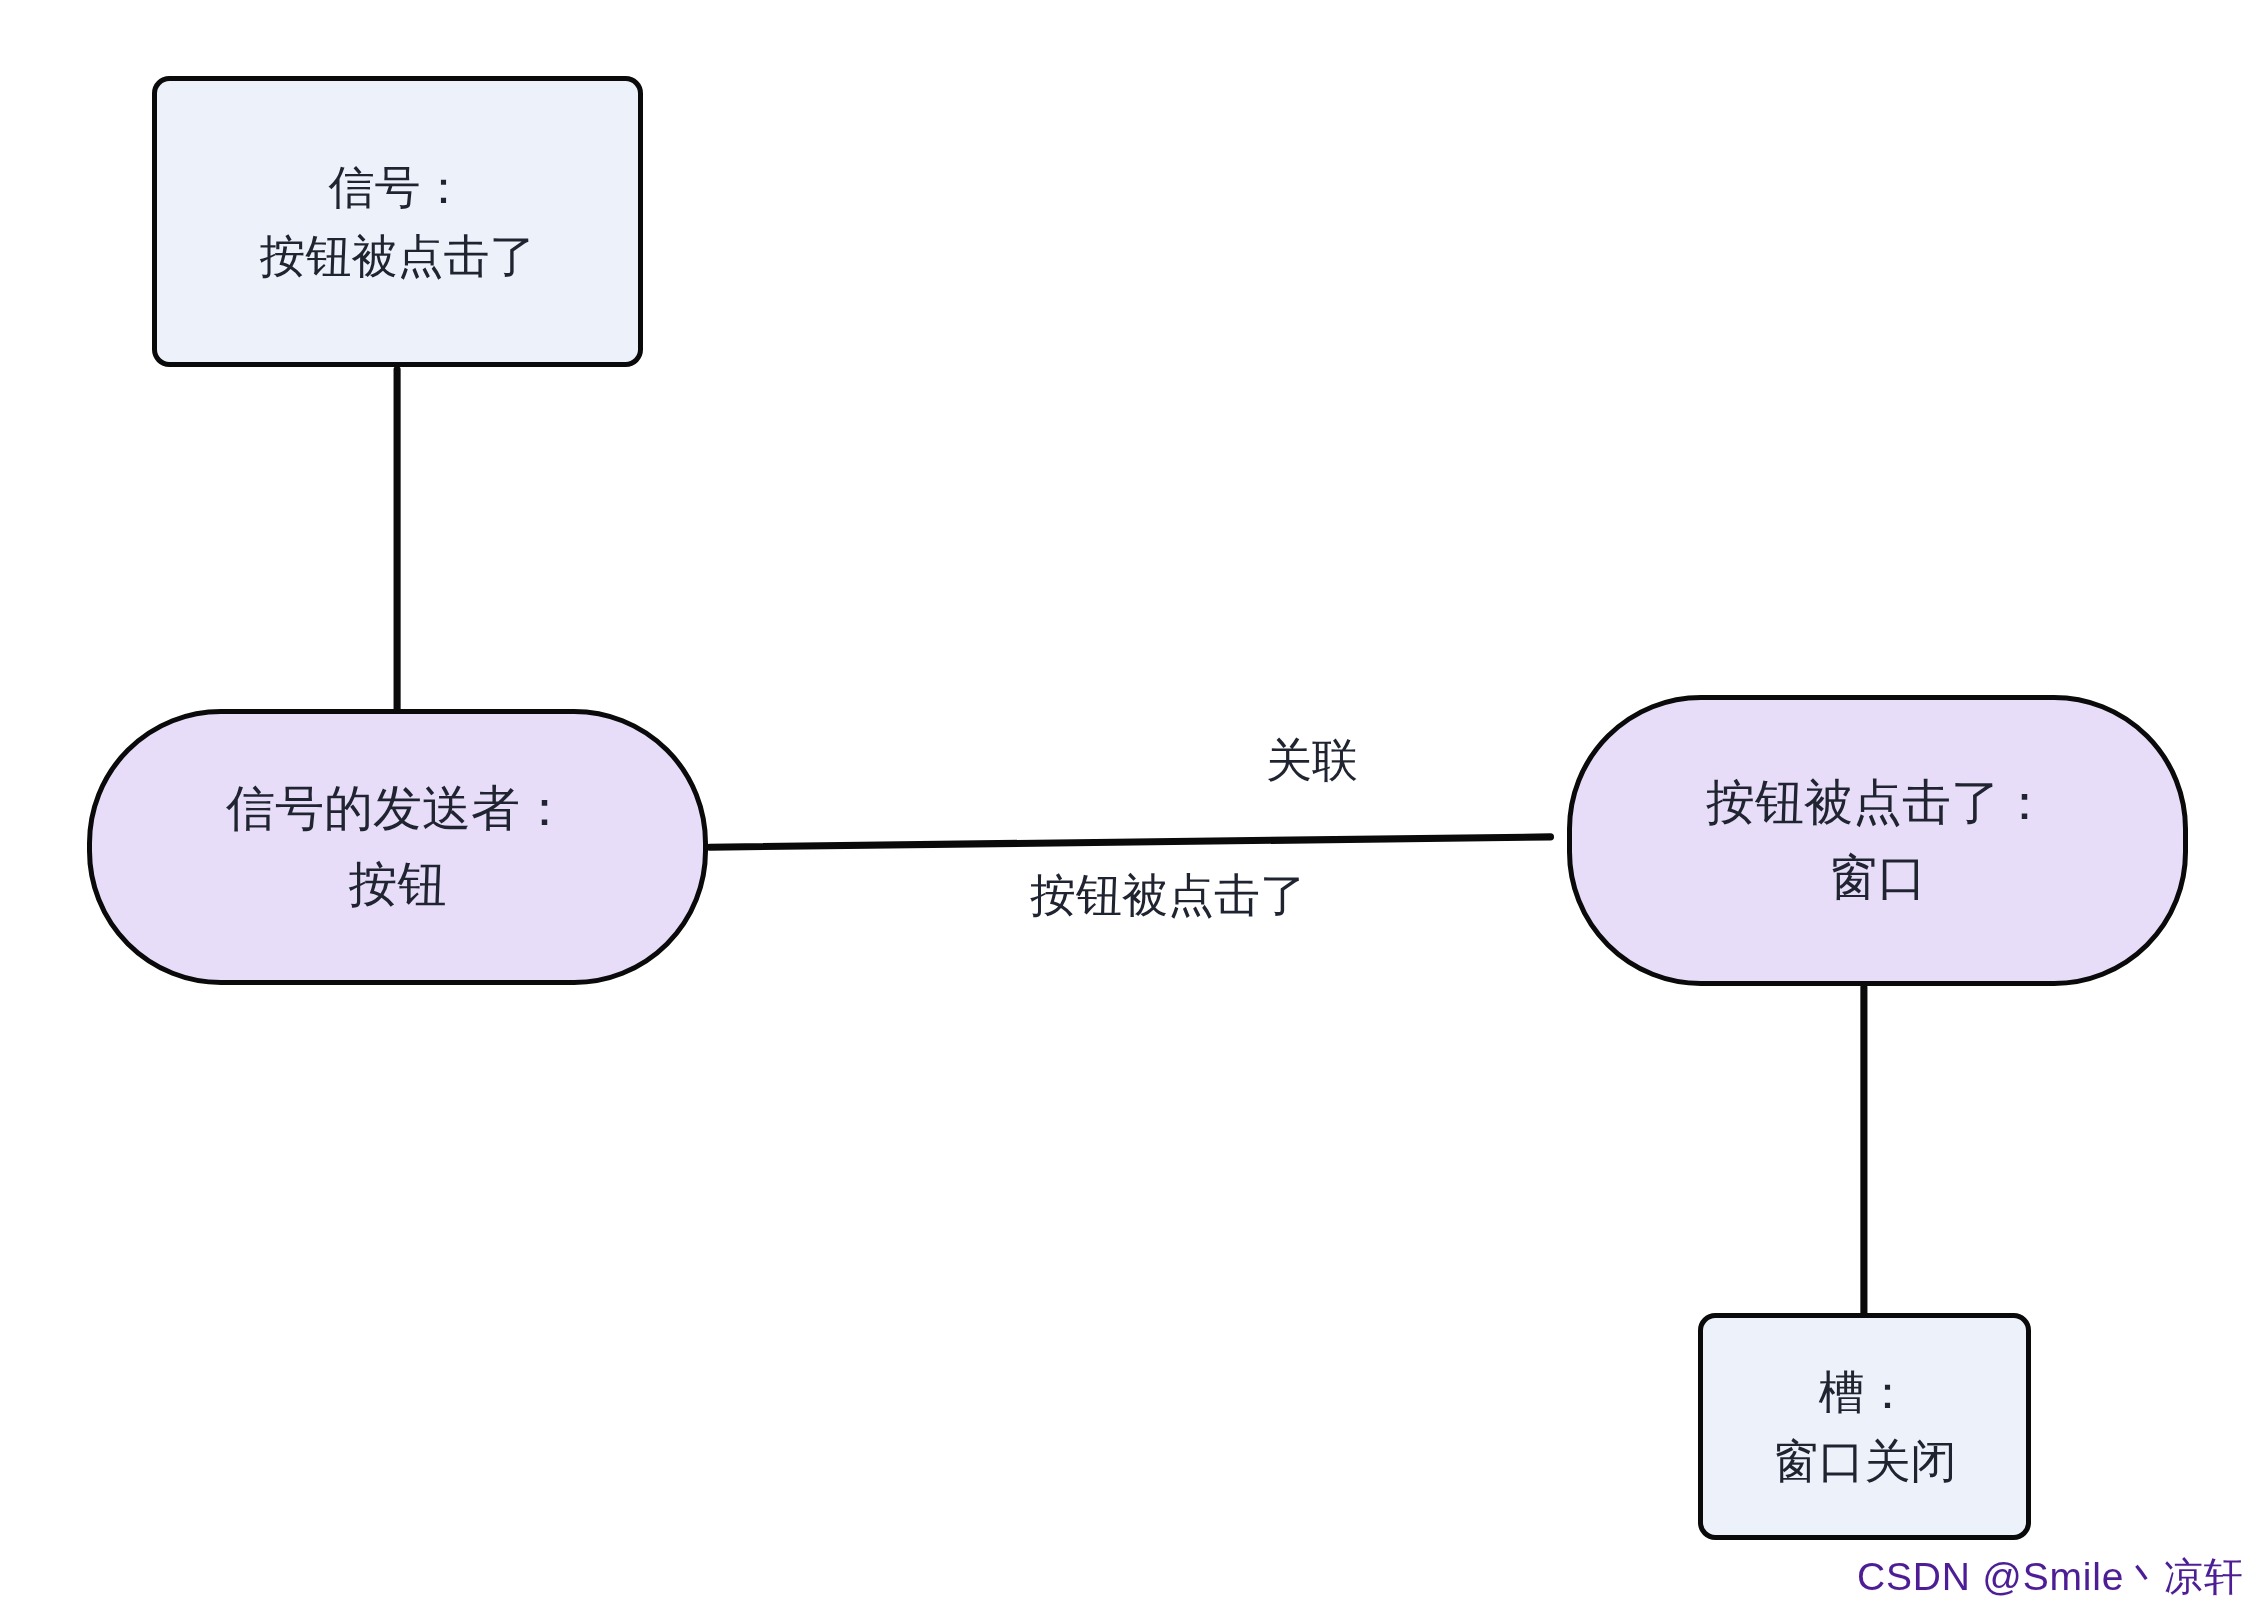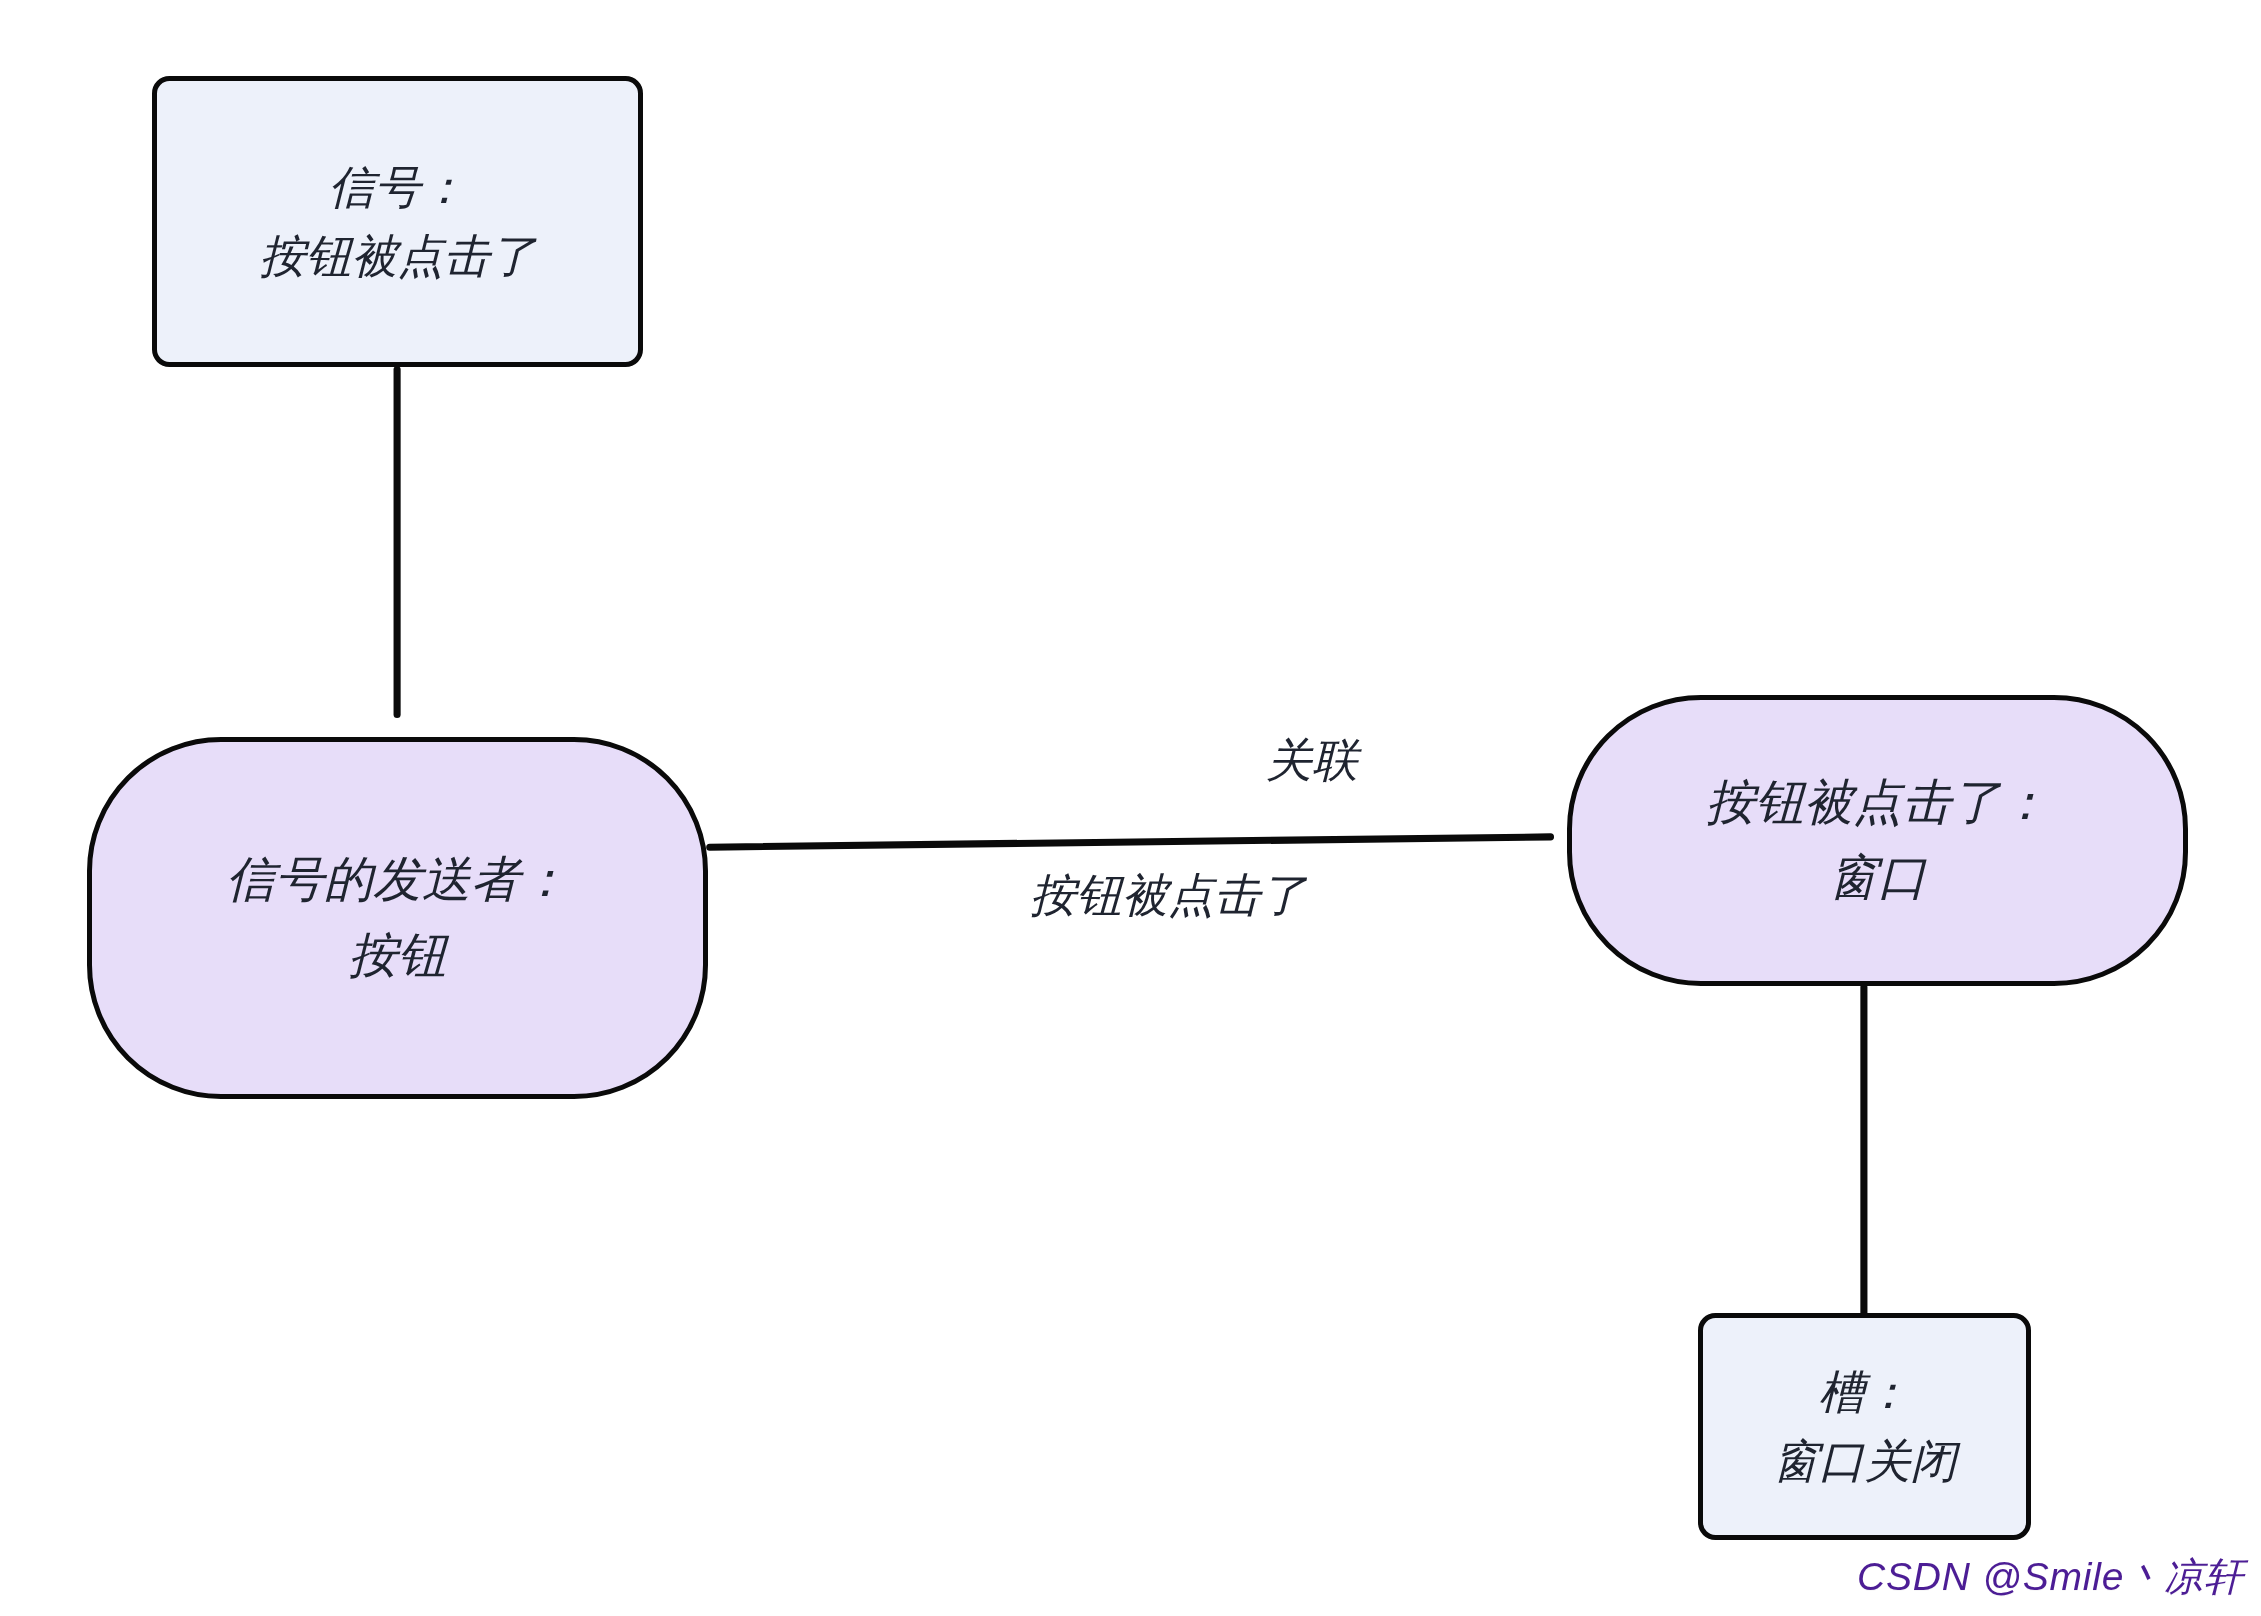--- a/index.html
+++ b/index.html
@@ -10,21 +10,20 @@
   }
   body {
     font-family: "Liberation Sans", "DejaVu Sans", sans-serif;
   }
   #canvas {
     position: relative;
     width: 2261px;
     height: 1617px;
     background: #ffffff;
     overflow: hidden;
-    font-style: italic;
   }
   
   .rect-node {
     position: absolute;
     background: #edf1fa;
     border: 5.5px solid #0a0a0a;
     border-radius: 17.4px;
     box-sizing: border-box;
   }
   .rect-node .node-text {
@@ -105,21 +104,21 @@
     <line x1="2361" y1="1250" x2="2361" y2="1662" stroke="#0a0a0a" stroke-width="9" stroke-linecap="round"></line>
   </svg>
 
   <div class="rect-node" id="signal-box" style="left:152px; top:76px; width:491px; height:291px;">
     <div class="node-text fs-signal">
       <span class="line1">信号：</span>
       <span class="line2">按钮被点击了</span>
     </div>
   </div>
 
-  <div class="round-node" id="sender-node" style="left:87px; top:737px; width:621px; height:362px;">
+  <div class="round-node" id="sender-node" style="left:87px; top:709px; width:621px; height:276px;">
     <div class="node-text fs-node">
       <span class="line1">信号的发送者：</span>
       <span class="line2">按钮</span>
     </div>
   </div>
 
   <div class="round-node" id="receiver-node" style="left:1567px; top:695px; width:621px; height:291px;">
     <div class="node-text fs-node">
       <span class="line1">按钮被点击了：</span>
       <span class="line2">窗口</span>

